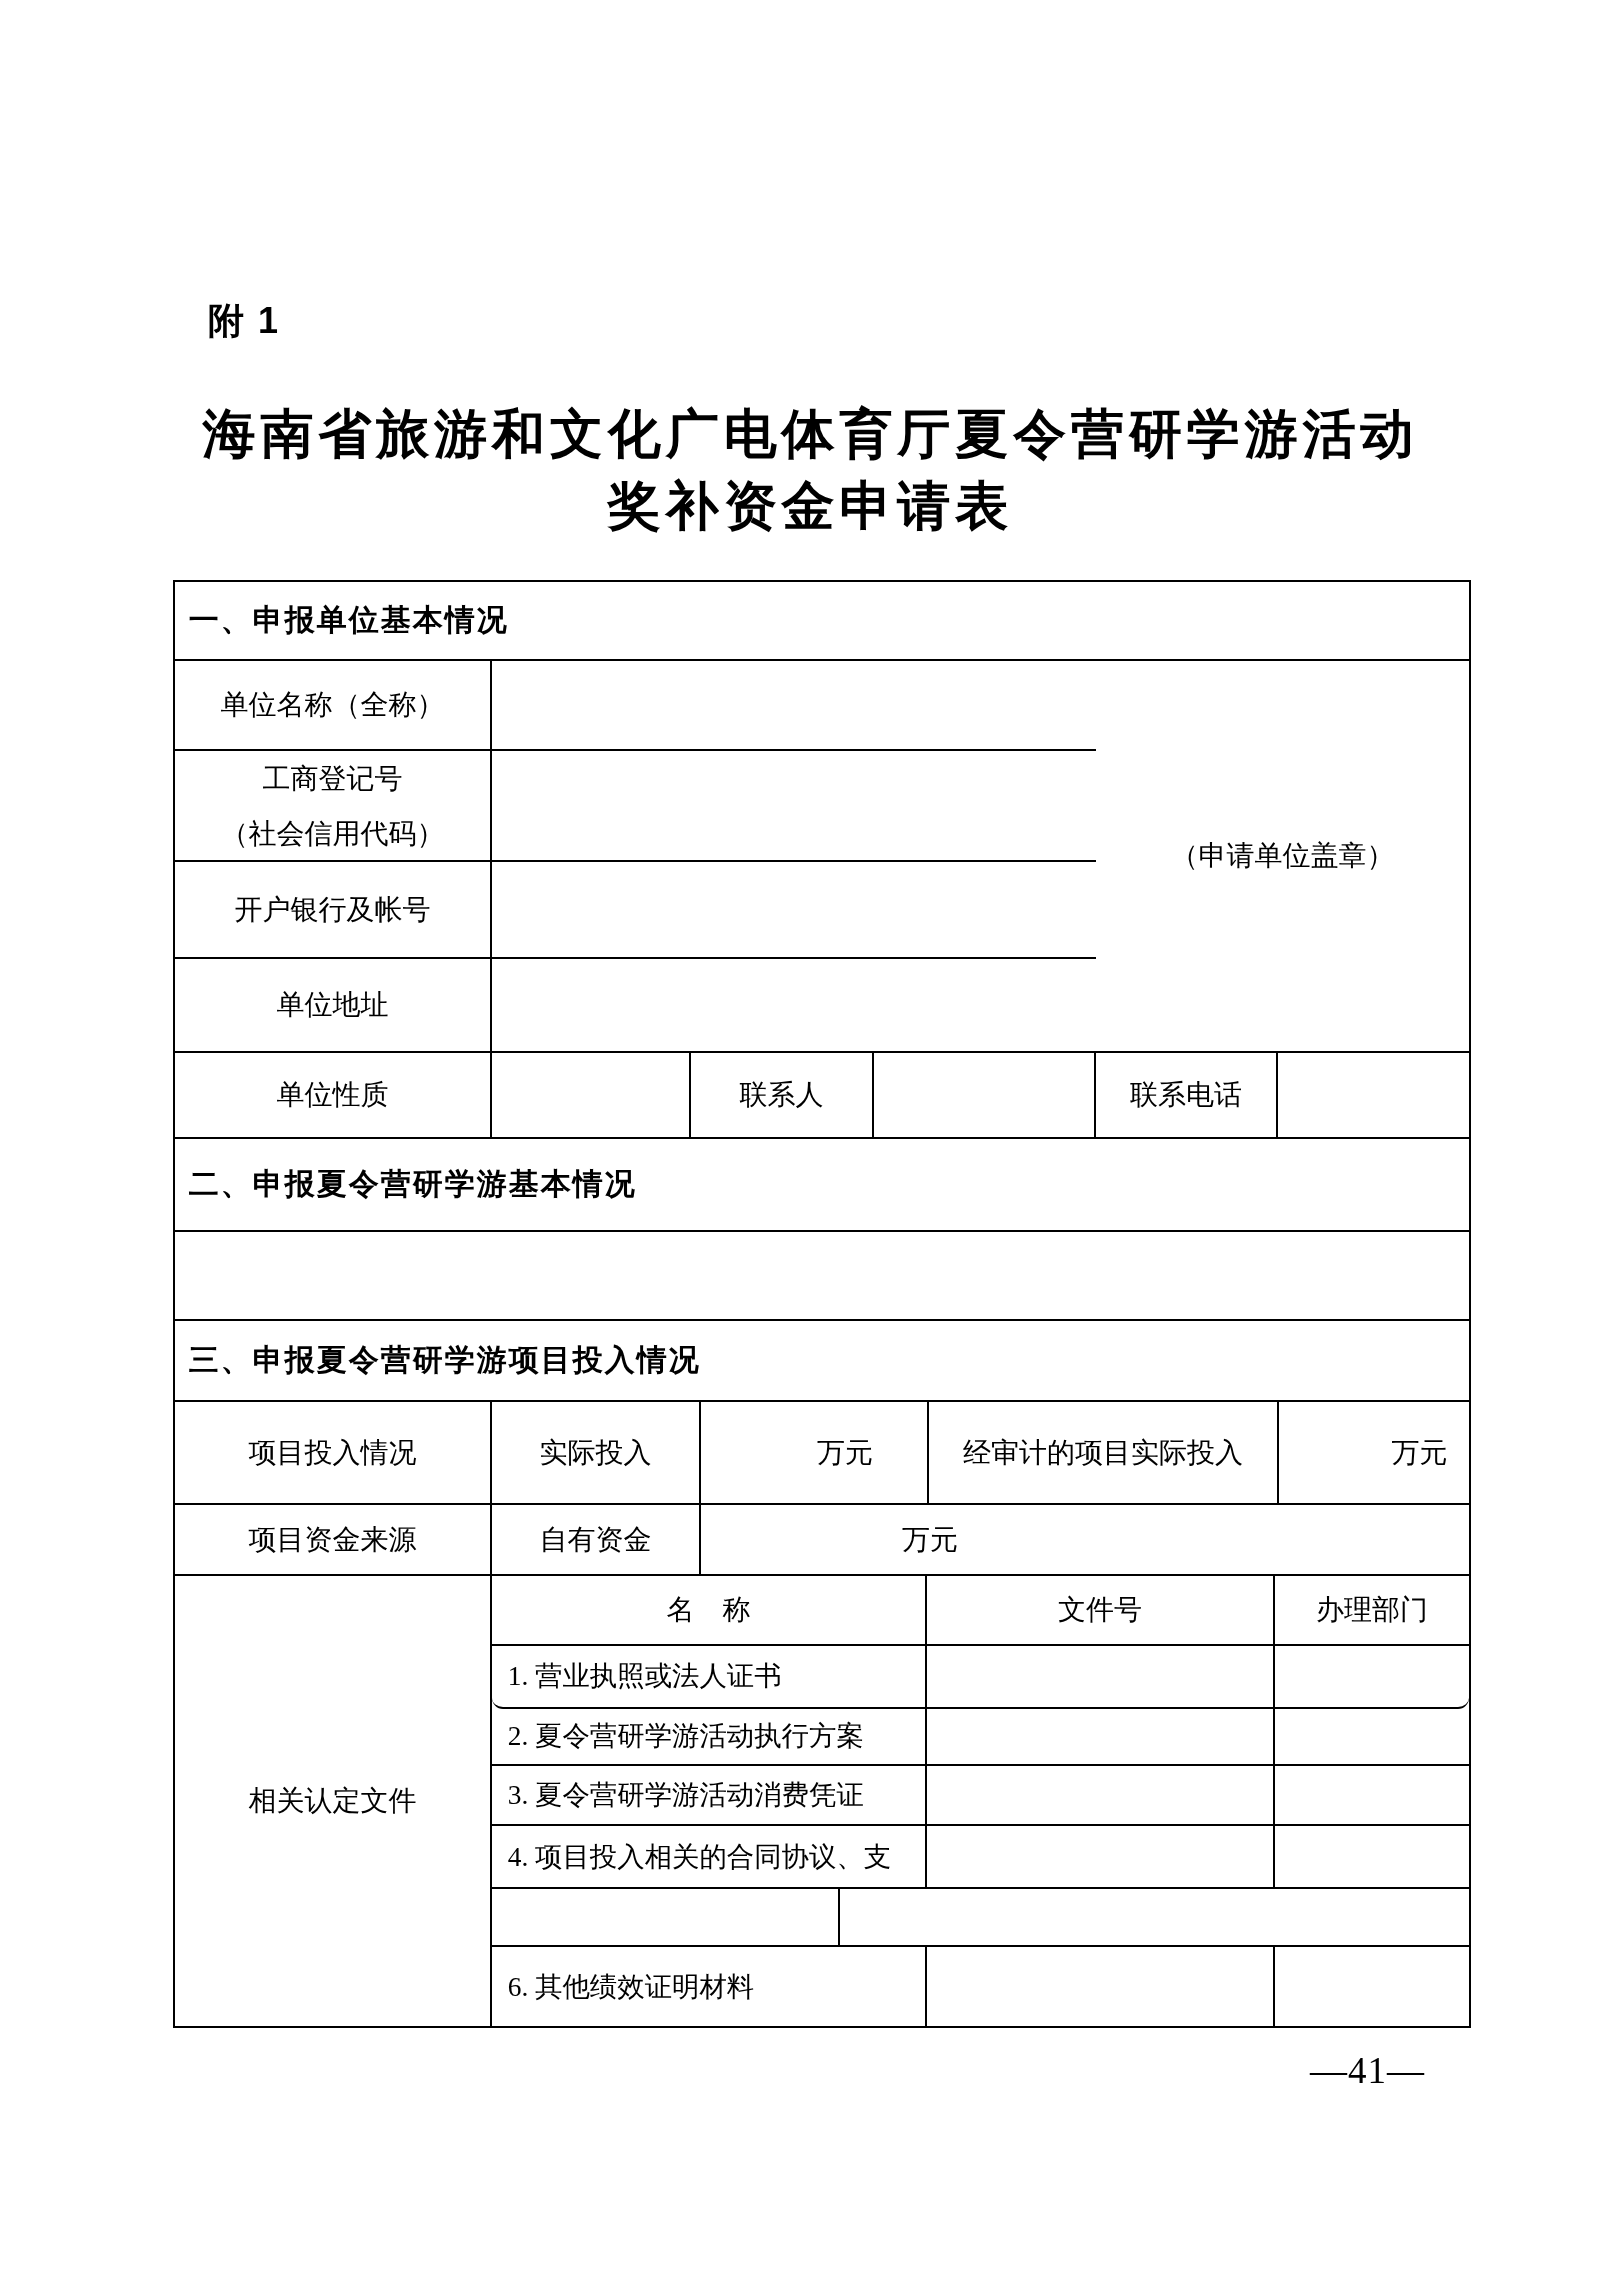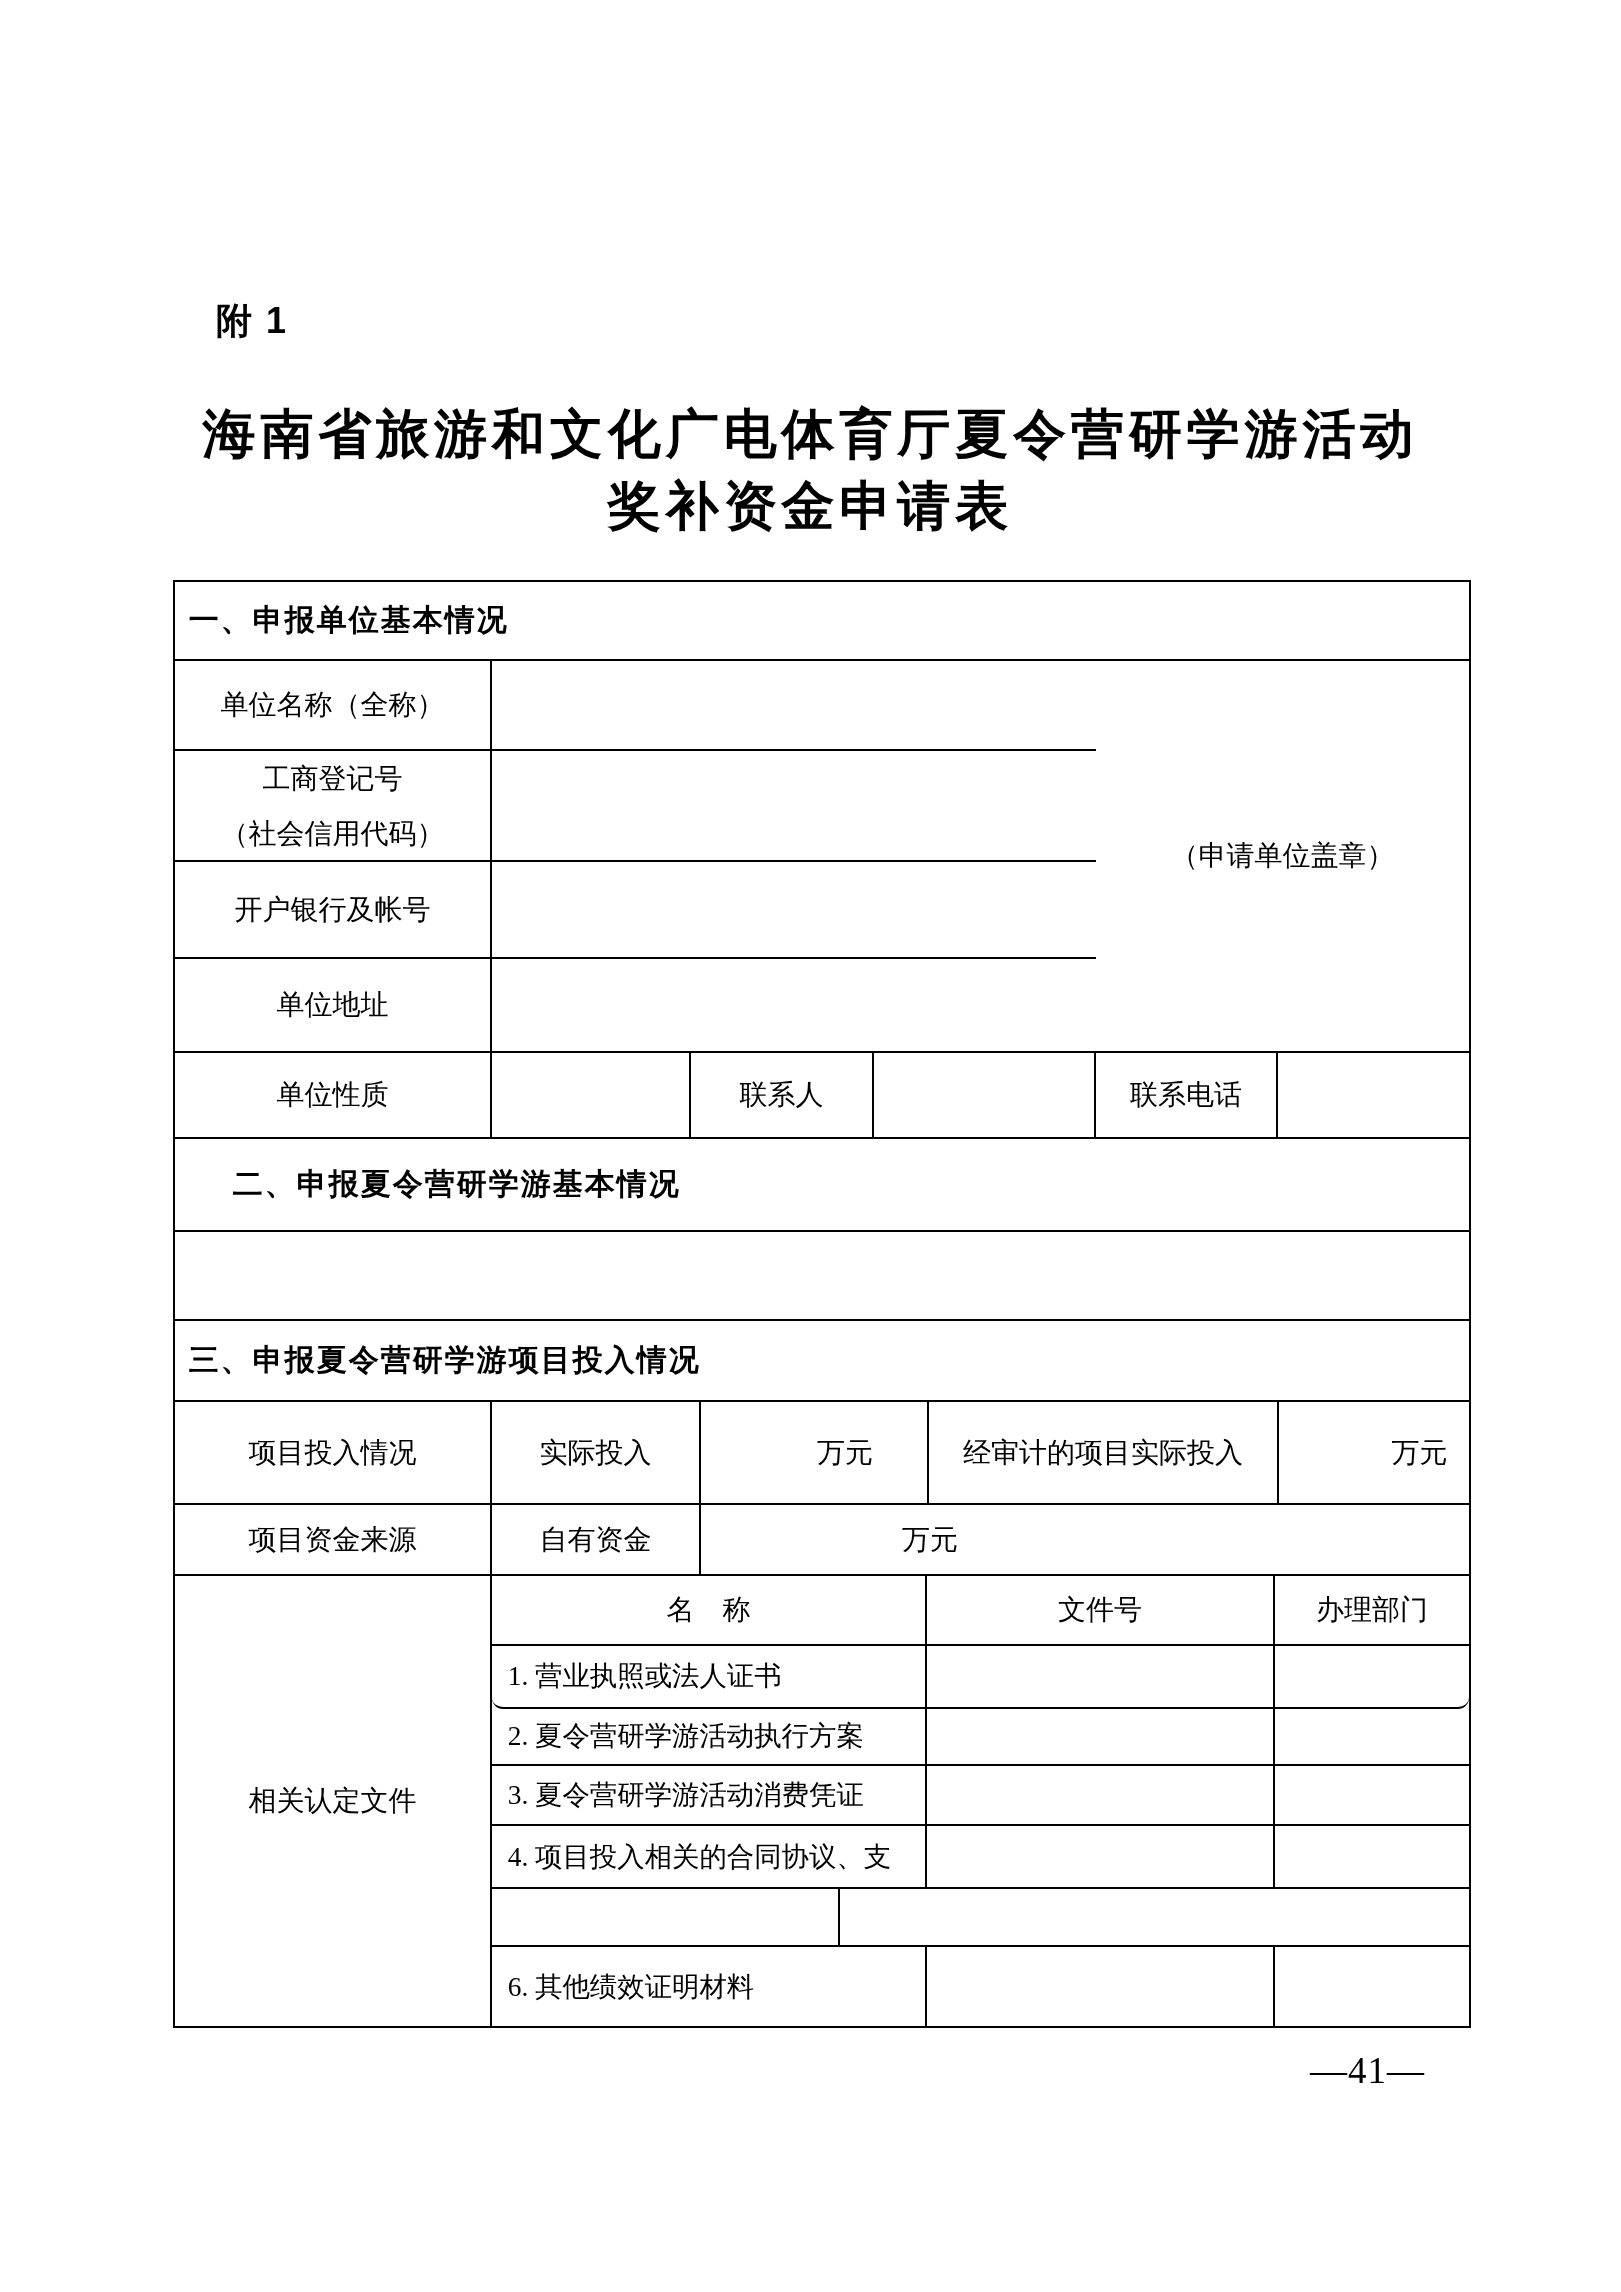--- a/index.html
+++ b/index.html
@@ -6,21 +6,21 @@
   .page {
     position:relative;
     width:1621px; height:2293px;
     margin:0 auto;
     background:#ffffff;
     font-family:"Liberation Serif","DejaVu Serif",serif;
     color:#000;
     overflow:hidden;
   }
   .attachment {
-    position:absolute; left:216px; top:297px;
+    position:absolute; left:208px; top:297px;
     font-family:"Liberation Sans","DejaVu Sans",sans-serif;
     font-weight:600; font-size:36px; line-height:47px;
     letter-spacing:2px;
   }
   .title {
     position:absolute; left:0; top:398px; width:100%;
     text-align:center; font-weight:700; font-size:53px;
     line-height:72px; letter-spacing:4.9px;
   }
   .doc-table {
@@ -94,21 +94,21 @@
 
     <div class="row" style="height:86px;">
       <div class="cell center" style="width:317px;">单位性质</div>
       <div class="cell" style="width:199px;"></div>
       <div class="cell center" style="width:183px;">联系人</div>
       <div class="cell" style="width:222px;"></div>
       <div class="cell center" style="width:182px;">联系电话</div>
       <div class="cell last" style="flex:1;"></div>
     </div>
 
-    <div class="row thick-bb" style="height:93px;padding-left:44px;">
+    <div class="row thick-bb" style="height:93px;">
       <div class="cell last section-header" style="flex:1;">二、申报夏令营研学游基本情况</div>
     </div>
 
     <div class="row thick-bb" style="height:89px;">
       <div class="cell last" style="flex:1;"></div>
     </div>
 
     <div class="row thick-bb" style="height:81px;">
       <div class="cell last section-header" style="flex:1;">三、申报夏令营研学游项目投入情况</div>
     </div>

